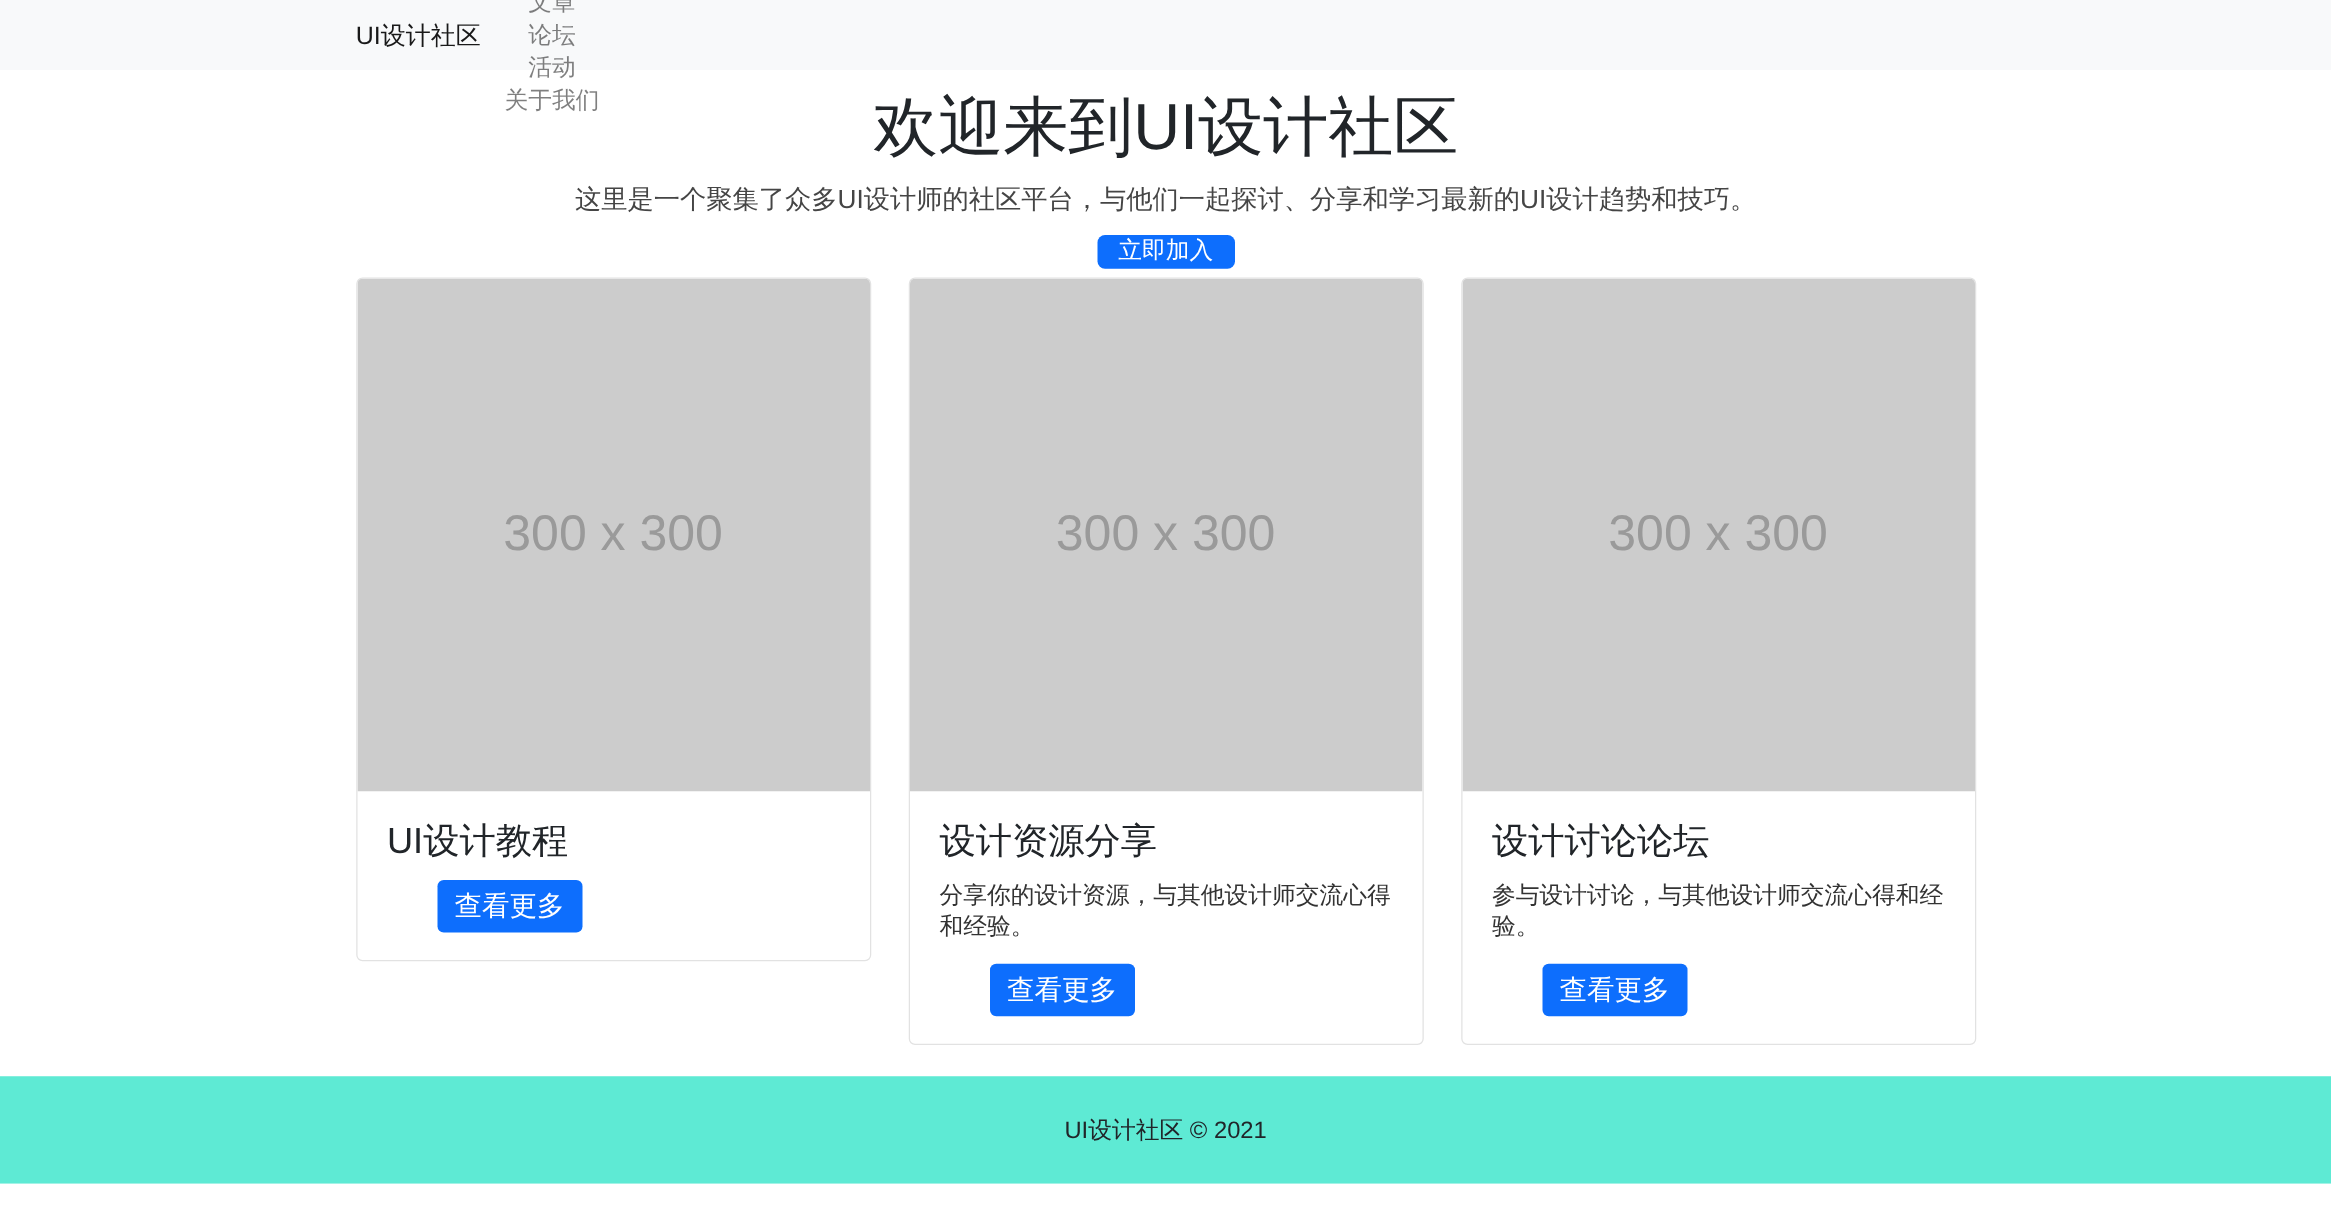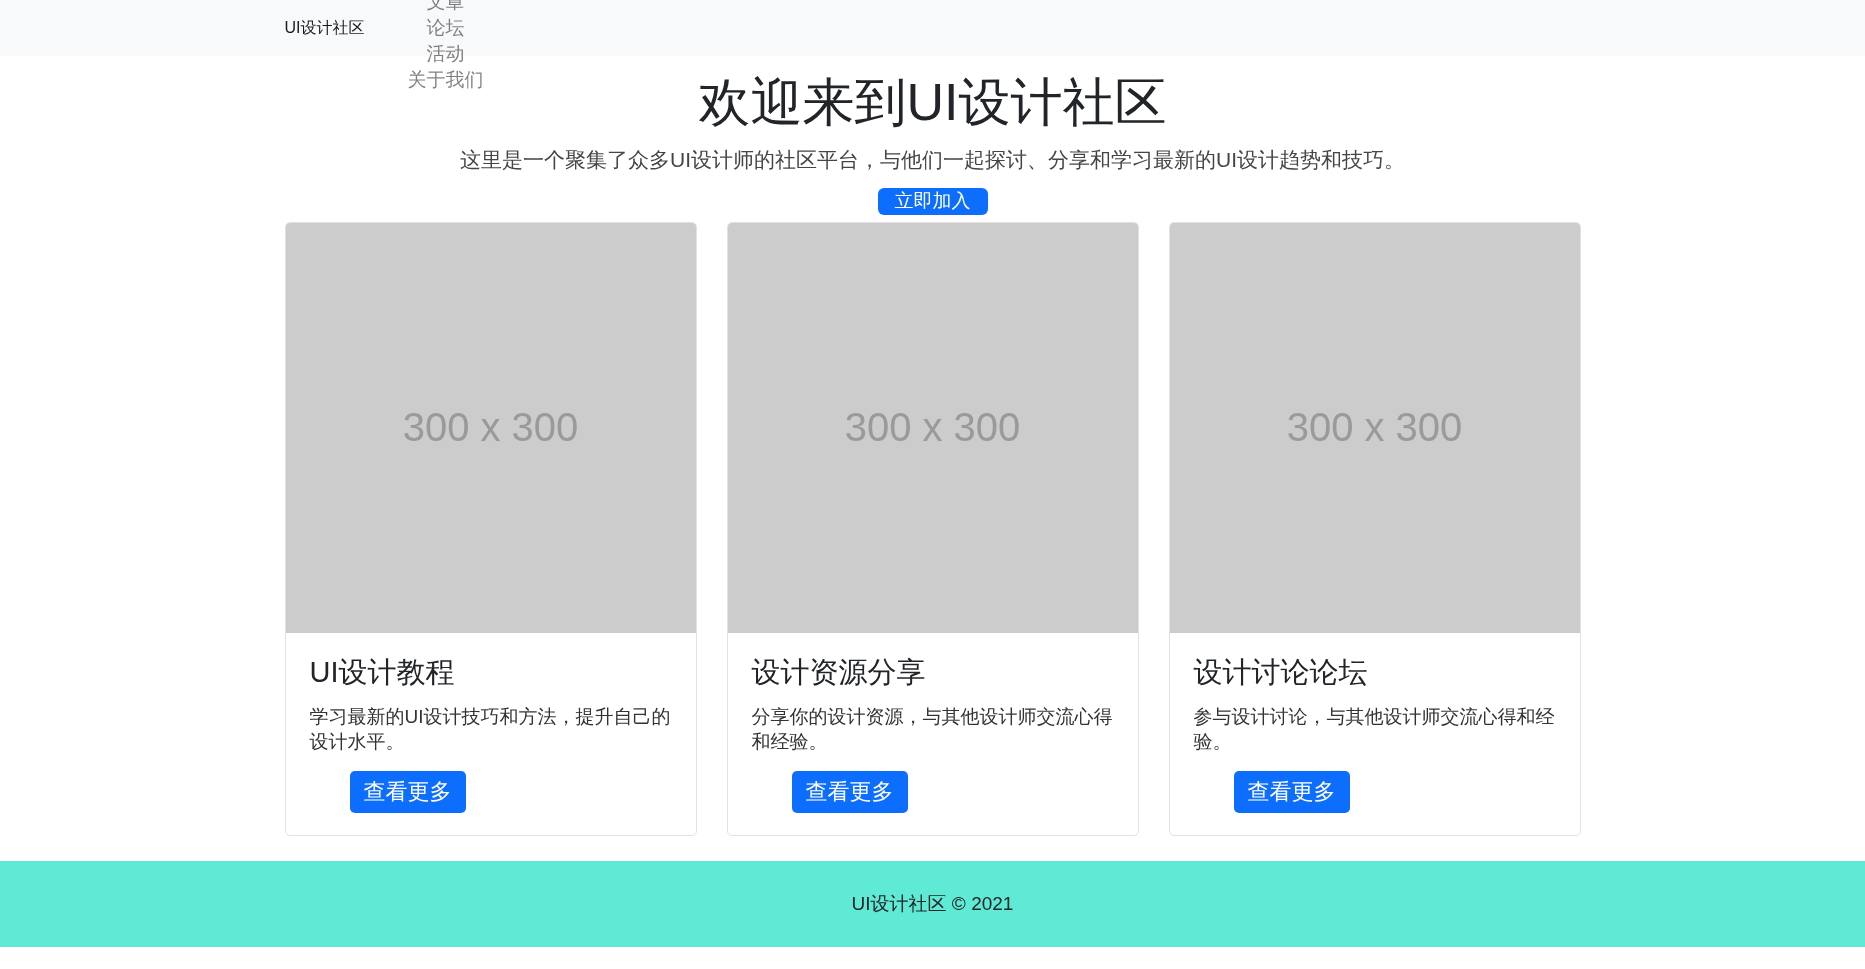--- a/index.html
+++ b/index.html
@@ -18,24 +18,24 @@
     background: #f8f9fa;
     height: 56px;
     width: 100%;
   }
   .navbar .container {
     height: 100%;
     display: flex;
     align-items: center;
   }
   .brand {
-    font-size: 16px;
+    font-size: 20px;
     color: rgba(0,0,0,0.9);
     text-decoration: none;
-    margin-right: 32px;
+    margin-right: 8px;
     white-space: nowrap;
   }
   .nav-links {
     display: flex;
     align-items: center;
     flex-direction: column;
   }
   .nav-link {
     font-size: 19px;
     color: rgba(0,0,0,0.5);
@@ -173,21 +173,20 @@
 
   <div class="container">
     <div class="cards-row">
 
       <div class="card">
         <div class="card-img">
           <span class="placeholder-text">300 x 300</span>
         </div>
         <div class="card-body">
           <h5 class="card-title">UI设计教程</h5>
-          <p class="card-text">学习最新的UI设计技巧和方法，提升自己的设计水平。</p>
           <button class="btn-small">查看更多</button>
         </div>
       </div>
 
       <div class="card">
         <div class="card-img">
           <span class="placeholder-text">300 x 300</span>
         </div>
         <div class="card-body">
           <h5 class="card-title">设计资源分享</h5>

